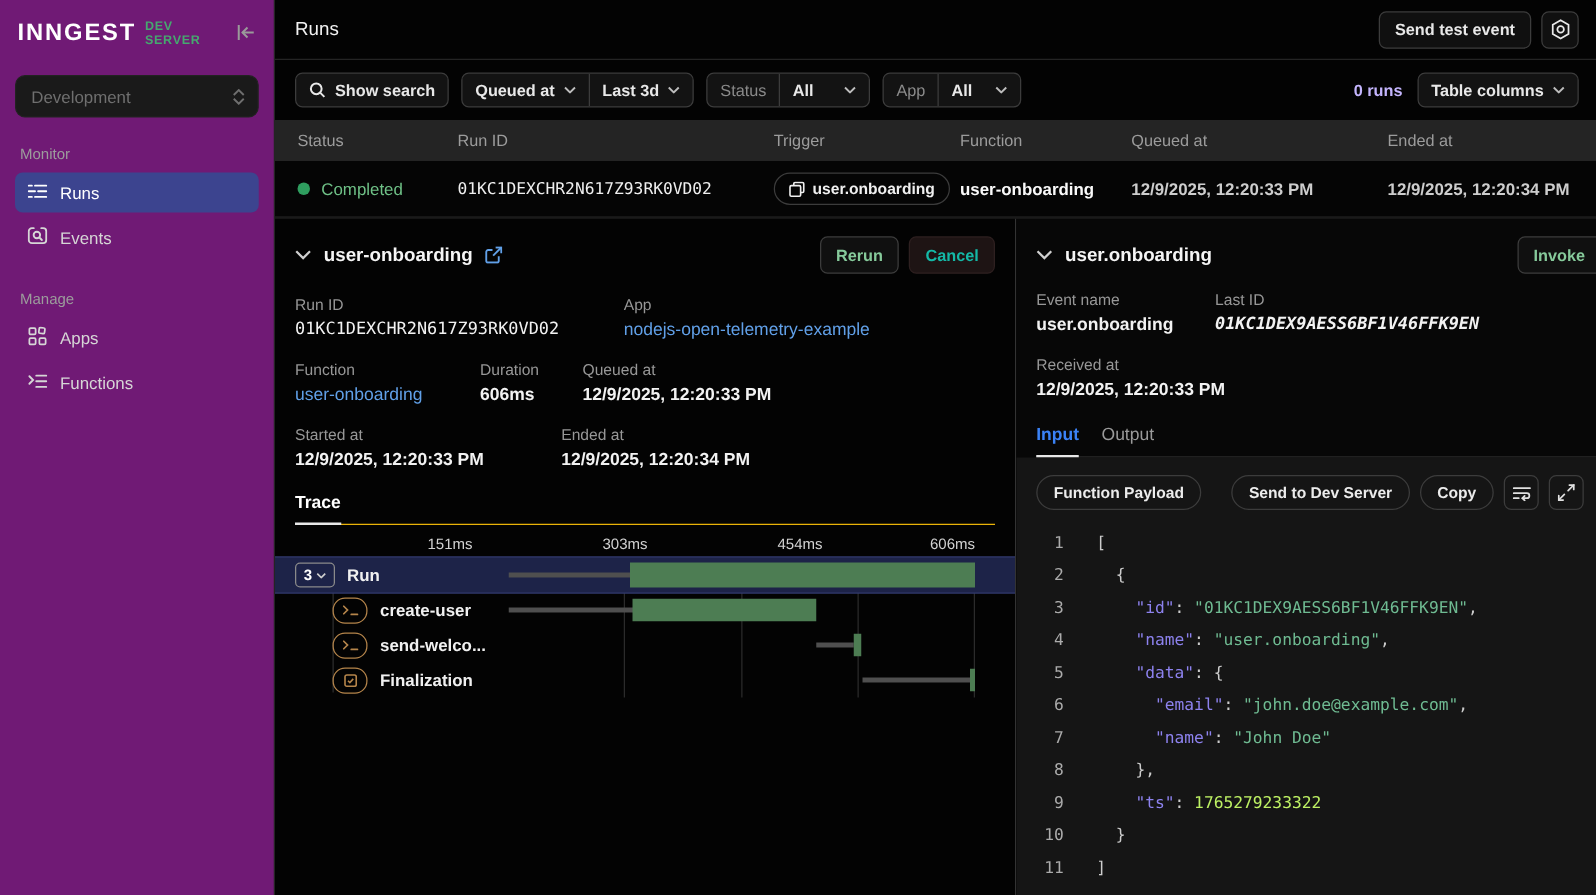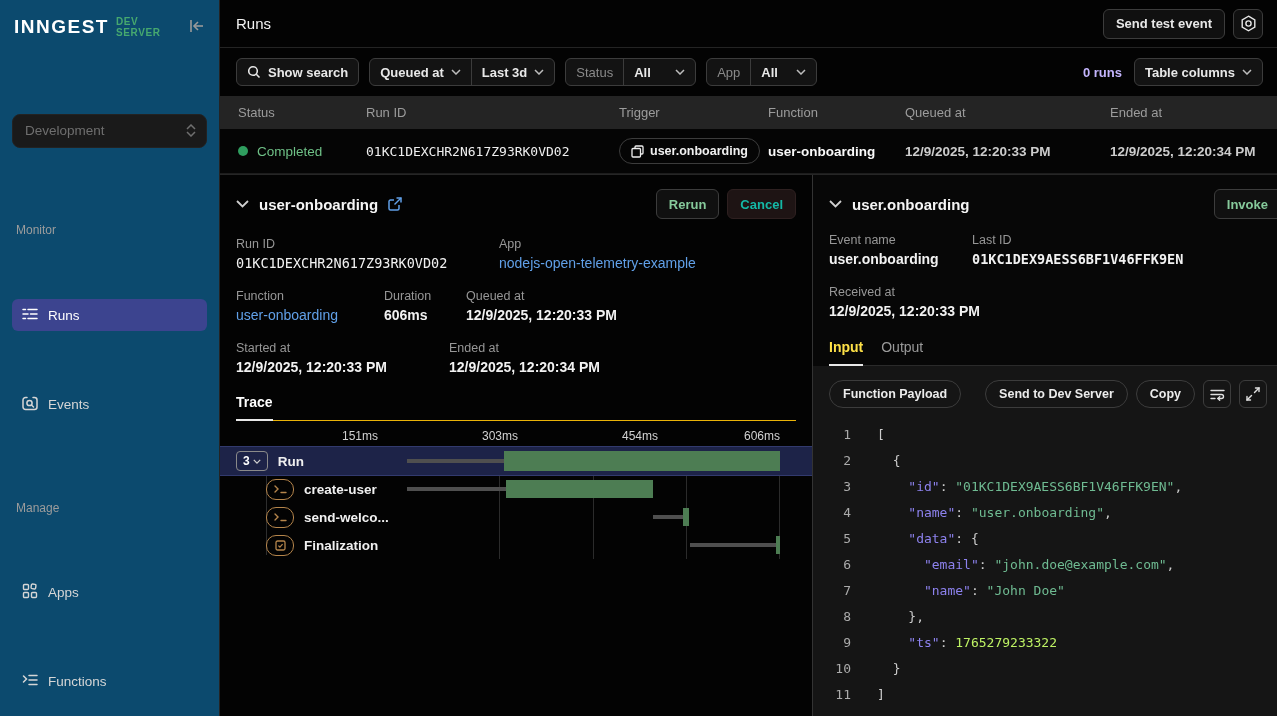--- a/index.html
+++ b/index.html
@@ -5,21 +5,21 @@
   * { margin:0; padding:0; box-sizing:border-box; }
   html,body { width:1277px; height:716px; overflow:hidden; }
   body {
     background:#030303; color:#e2e2e2;
     font-family:"Liberation Sans", sans-serif;
     display:flex;
   }
   .mono { font-family:"DejaVu Sans Mono", monospace; }
 
   
-  .sidebar { width:220px; min-width:220px; height:716px; border-right:1px solid #242424; background:#0c4a6e; padding:14px 12px; display:flex; flex-direction:column;justify-content:space-between; }
+  .sidebar { width:220px; min-width:220px; height:716px; border-right:1px solid #242424; background:#701a75; padding:14px 12px; display:flex; flex-direction:column; }
   .logo-row { display:flex; align-items:center; gap:7px; padding:2px 2px 0 2px; }
   .wordmark { font-size:19px; font-weight:bold; letter-spacing:1.5px; color:#fff; }
   .dev-badge { font-size:10px; font-weight:bold; letter-spacing:0.6px; color:#46a86f; }
   .collapse-btn { margin-left:auto; color:#9a9a9a; font-size:15px; cursor:pointer; line-height:1; }
   .env-select { margin-top:22px; height:34px; background:#1a1a1a; border:1px solid #222; border-radius:8px; display:flex; align-items:center; padding:0 10px 0 12px; color:#6f6f6f; font-size:13.5px; }
   .env-select .chevs { margin-left:auto; display:flex; flex-direction:column; gap:1px; }
   .section-label { font-size:12px; color:#9c9c9c; margin:22px 4px 8px 4px; }
   .nav-item { display:flex; align-items:center; gap:10px; height:32px; border-radius:6px; padding:0 10px; font-size:13.5px; color:#d6d6d6; cursor:pointer; margin-bottom:4px; }
   .nav-item.active { background:#3c448f; color:#fff; }
   .nav-item svg { flex:0 0 auto; }
@@ -92,21 +92,21 @@
   .wf-span { position:absolute; top:50%; transform:translateY(-50%); height:18px; background:#4d7d53; }
   .wf-row.highlight .wf-span { height:20px; }
 
   
   .event-panel { width:464px; min-width:464px; display:flex; flex-direction:column; background:#070707; overflow:hidden; }
   .ep-top { padding:14px 0 0 16px; }
   .ep-head { display:flex; align-items:center; gap:10px; }
   .btn-invoke { color:#86ca9b; margin-left:auto; margin-right:-14px; padding-right:22px; }
   .ep-tabs { display:flex; gap:18px; margin-top:20px; border-bottom:1px solid #2a2a2a; padding-right:16px; }
   .ep-tab { font-size:14px; padding-bottom:9px; cursor:pointer; color:#9a9a9a; }
-  .ep-tab.active { color:#fde047; font-weight:600; border-bottom:2px solid #e8e8e8; margin-bottom:-1px; }
+  .ep-tab.active { color:#3b82f6; font-weight:600; border-bottom:2px solid #e8e8e8; margin-bottom:-1px; }
   .payload { flex:1; background:#151515; padding:14px 10px 0 16px; display:flex; flex-direction:column; min-height:0; }
   .payload-toolbar { display:flex; align-items:center; gap:8px; }
   .pill-btn { border:1px solid #3c3c3c; border-radius:999px; height:28px; display:inline-flex; align-items:center; padding:0 13px; font-size:12.5px; font-weight:600; color:#ececec; background:transparent; cursor:pointer; font-family:"Liberation Sans",sans-serif; }
   .payload-toolbar .spacer { flex:1; }
   .tb-icon-btn { border:1px solid #3c3c3c; border-radius:6px; width:28px; height:28px; display:inline-flex; align-items:center; justify-content:center; color:#e0e0e0; cursor:pointer; background:transparent; }
   .code { margin-top:14px; font-family:"DejaVu Sans Mono", monospace; font-size:13px; line-height:26px; overflow:hidden; }
   .code-line { display:flex; white-space:pre; }
   .code-gutter { width:22px; min-width:22px; text-align:right; color:#ababab; margin-right:26px; }
   .tok-key { color:#8d82ee; }
   .tok-str { color:#6fbb92; }
@@ -437,21 +437,21 @@
           <button class="btn btn-invoke">Invoke</button>
         </div>
 
         <div class="kv-row" style="margin-top:14px;">
           <div class="kv" style="width:143px;">
             <div class="k">Event name</div>
             <div class="v">user.onboarding</div>
           </div>
           <div class="kv">
             <div class="k">Last ID</div>
-            <div class="v mono" style="font-weight:600;">01KC1DEX9AESS6BF1V46FFK9EN</div>
+            <div class="v mono" style="font-weight:600;font-style:italic;">01KC1DEX9AESS6BF1V46FFK9EN</div>
           </div>
         </div>
 
         <div class="kv-row">
           <div class="kv">
             <div class="k">Received at</div>
             <div class="v">12/9/2025, 12:20:33 PM</div>
           </div>
         </div>
 

